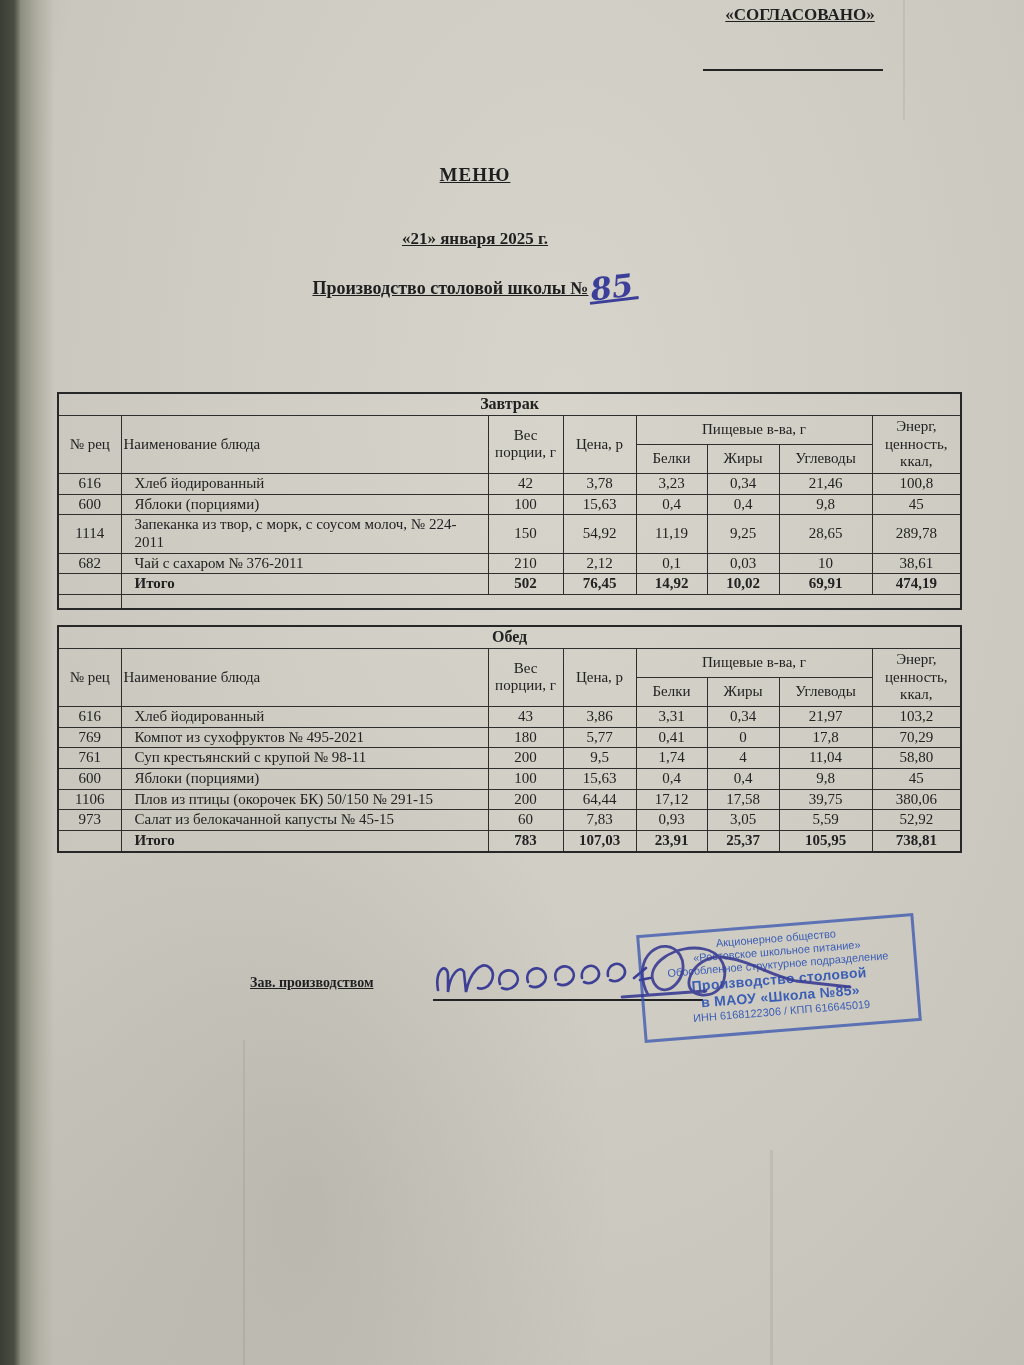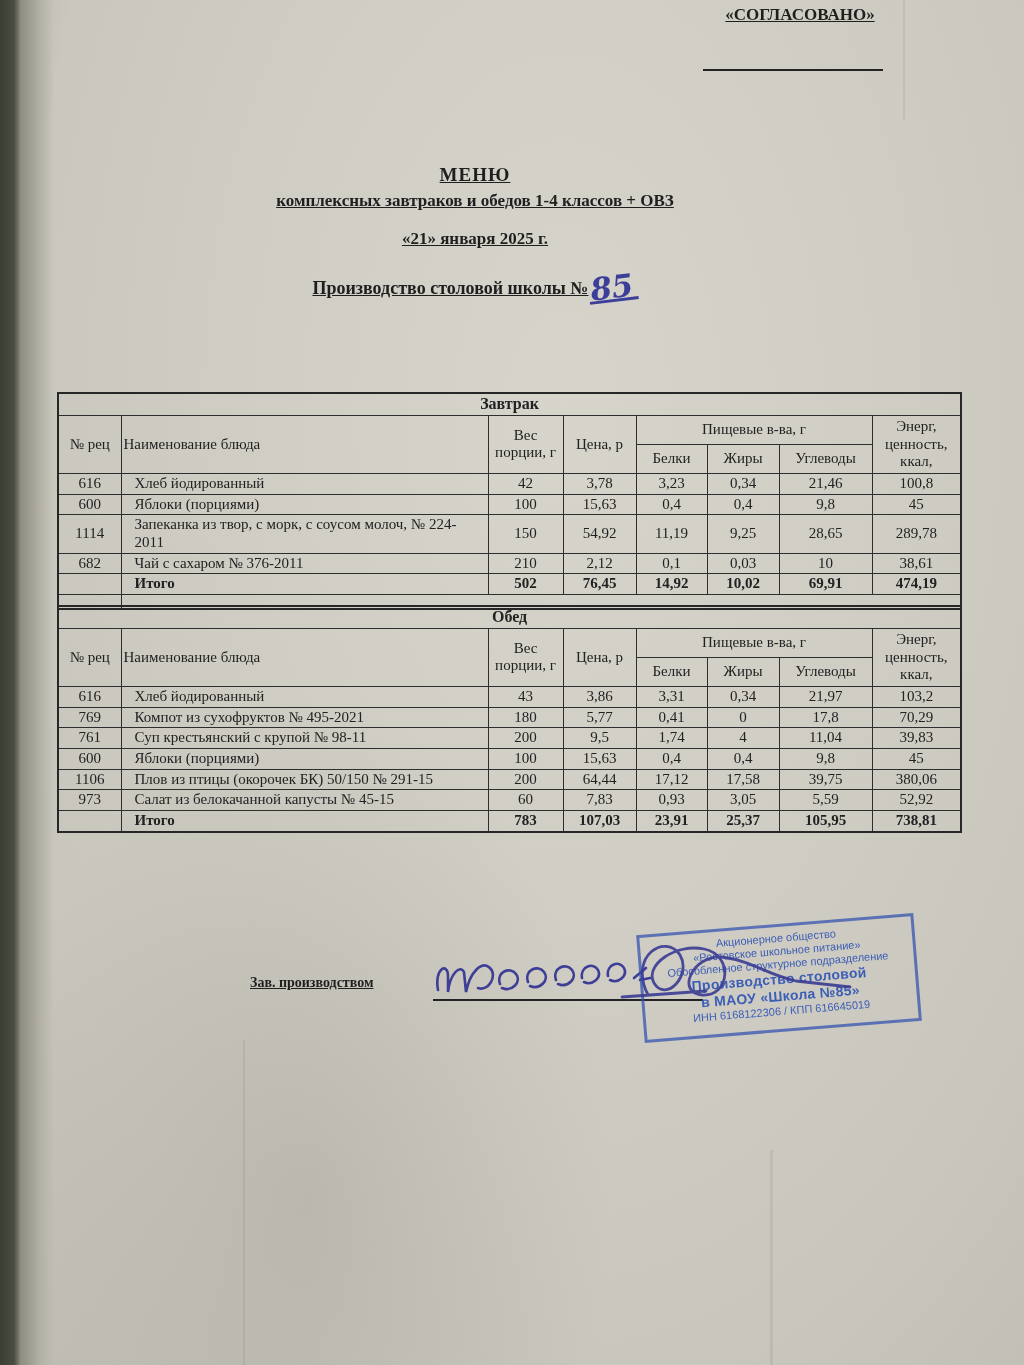--- a/index.html
+++ b/index.html
@@ -57,21 +57,20 @@
 
   <div class="crease" style="left:243px;top:1040px;width:2px;height:325px;"></div>
   <div class="crease" style="left:770px;top:1150px;width:3px;height:215px;"></div>
   <div class="crease" style="left:903px;top:0;width:2px;height:120px;"></div>
 
   <div class="abs b" style="left:705px;top:5px;width:190px;font-size:17px;text-align:center;">«СОГЛАСОВАНО»</div>
   <div class="abs ink-line" style="left:703px;top:69px;width:180px;"></div>
 
 
   <div class="abs b center-line" style="top:164px;font-size:19px;letter-spacing:1px;">МЕНЮ</div>
-  <div class="abs b center-line" style="top:191px;font-size:17px;">комплексных завтраков и обедов 1-4 классов + ОВЗ</div>
   <div class="abs b center-line" style="top:229px;font-size:17px;">«21» января 2025 г.</div>
 
   <div class="abs b center-line" style="top:273px;font-size:18px;">
     <span>Производство столовой школы №</span><span class="handnum">85</span>
   </div>
 
   <table class="menu-table" style="top:392px;">
     <colgroup>
       <col style="width:63px">
         <col style="width:367px">
@@ -149,21 +148,21 @@
       <td>69,91</td>
       <td>474,19</td>
     </tr>
     <tr class="spacer-row">
       <td></td>
           <td colspan="7"></td>
     </tr>
   </tbody>
     </table>
 
-  <table class="menu-table" style="top:605px;">
+  <table class="menu-table" style="top:625px;">
     <colgroup>
       <col style="width:63px">
         <col style="width:367px">
         <col style="width:75px">
         <col style="width:73px">
       <col style="width:71px">
         <col style="width:72px">
         <col style="width:93px">
         <col style="width:89px">
     </colgroup>
@@ -205,21 +204,21 @@
       <td>70,29</td>
     </tr>
     <tr>
       <td>761</td>
       <td class="name">Суп крестьянский с крупой № 98-11</td>
       <td>200</td>
       <td>9,5</td>
       <td>1,74</td>
       <td>4</td>
       <td>11,04</td>
-      <td>39,83</td>
+      <td>58,80</td>
     </tr>
     <tr>
       <td>600</td>
       <td class="name">Яблоки (порциями)</td>
       <td>100</td>
       <td>15,63</td>
       <td>0,4</td>
       <td>0,4</td>
       <td>9,8</td>
       <td>45</td>

